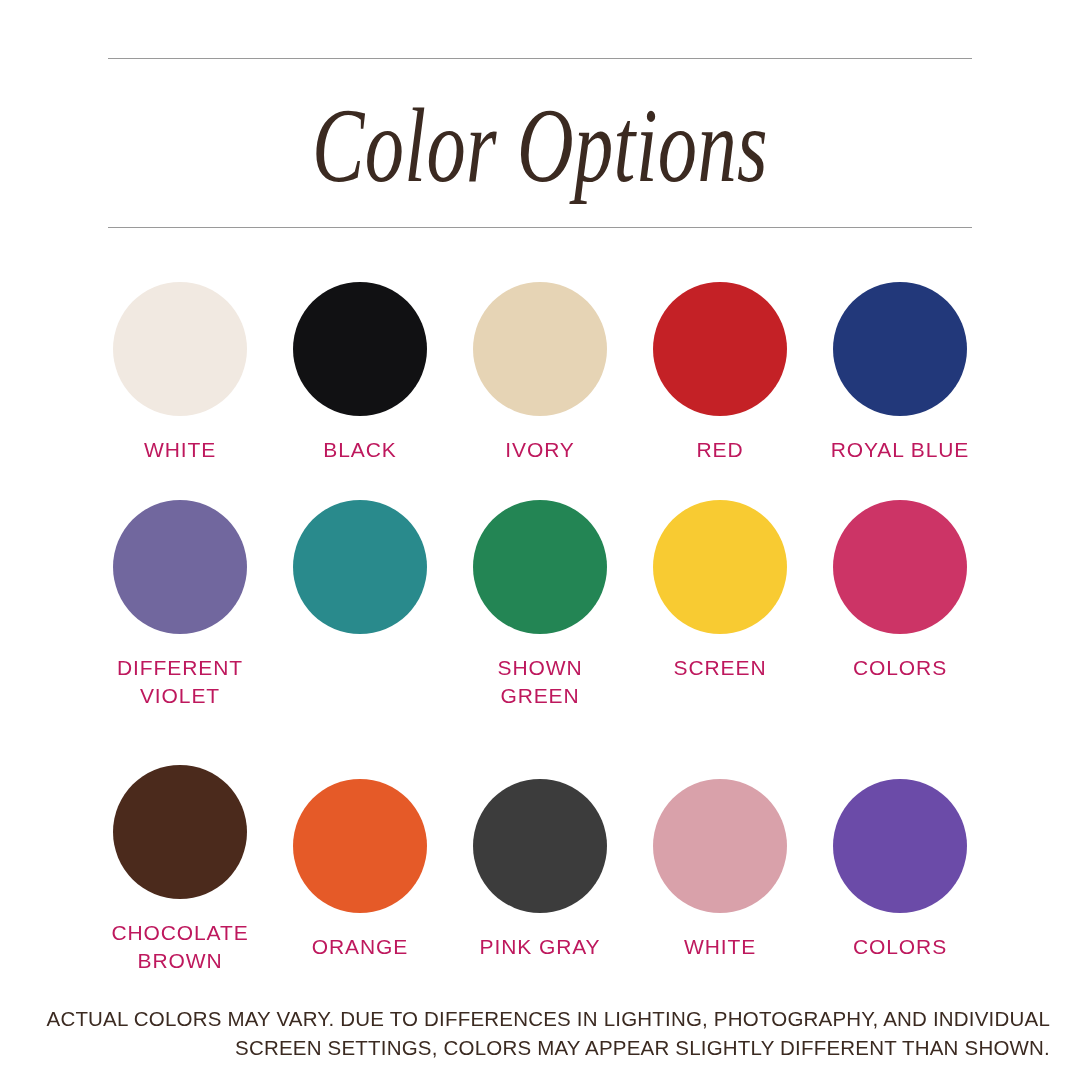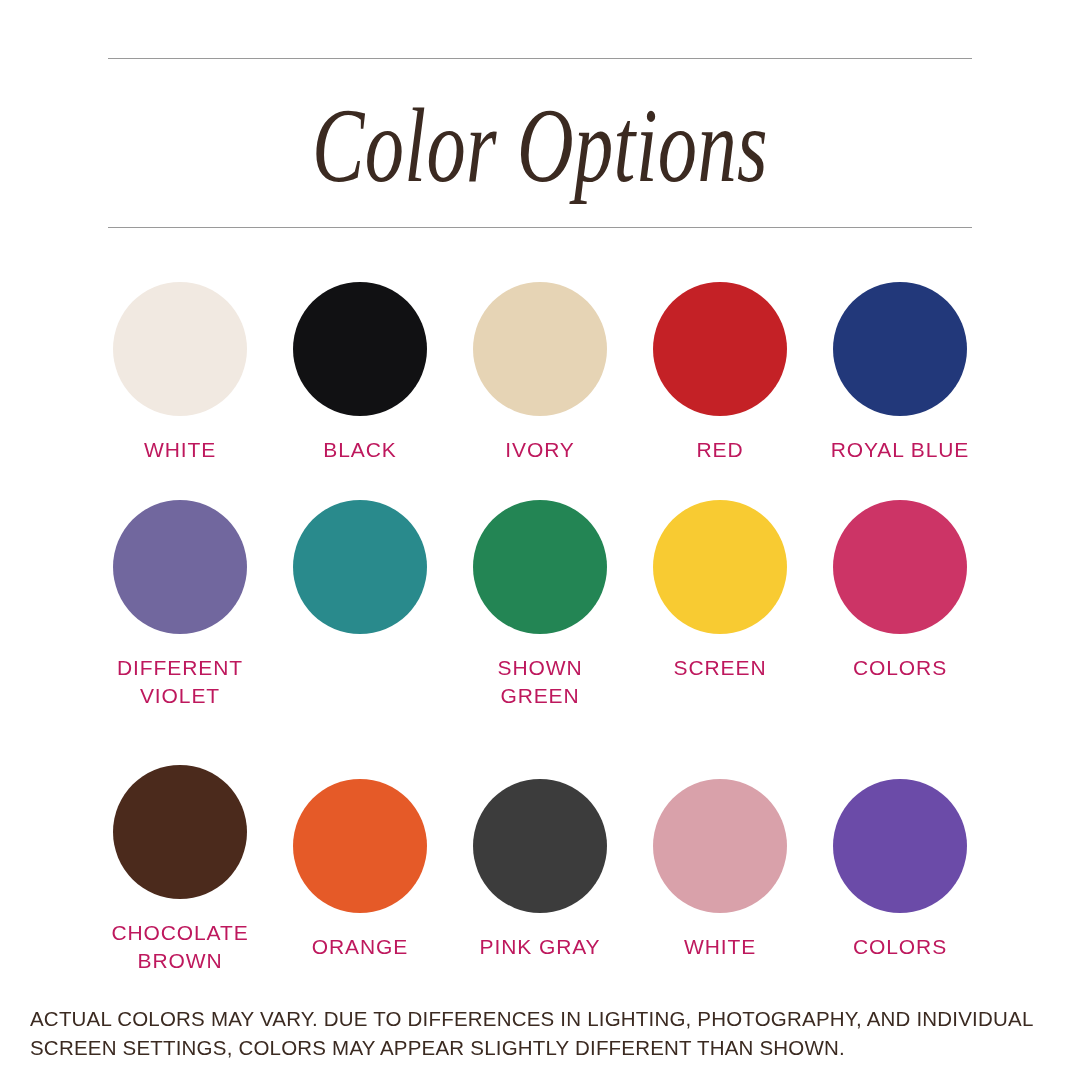--- a/index.html
+++ b/index.html
@@ -88,21 +88,21 @@
   .grid-row {
     display: contents;
   }
 
   
   .footer {
     position: absolute;
     left: 30px;
     right: 30px;
     bottom: 18px;
-    text-align: left;
+    text-align: right;
     font-size: 20.5px;
     line-height: 1.38;
     letter-spacing: 0.2px;
     color: #3B2A21;
   }
 </style>
 </head>
 <body>
 
 <div class="page">

